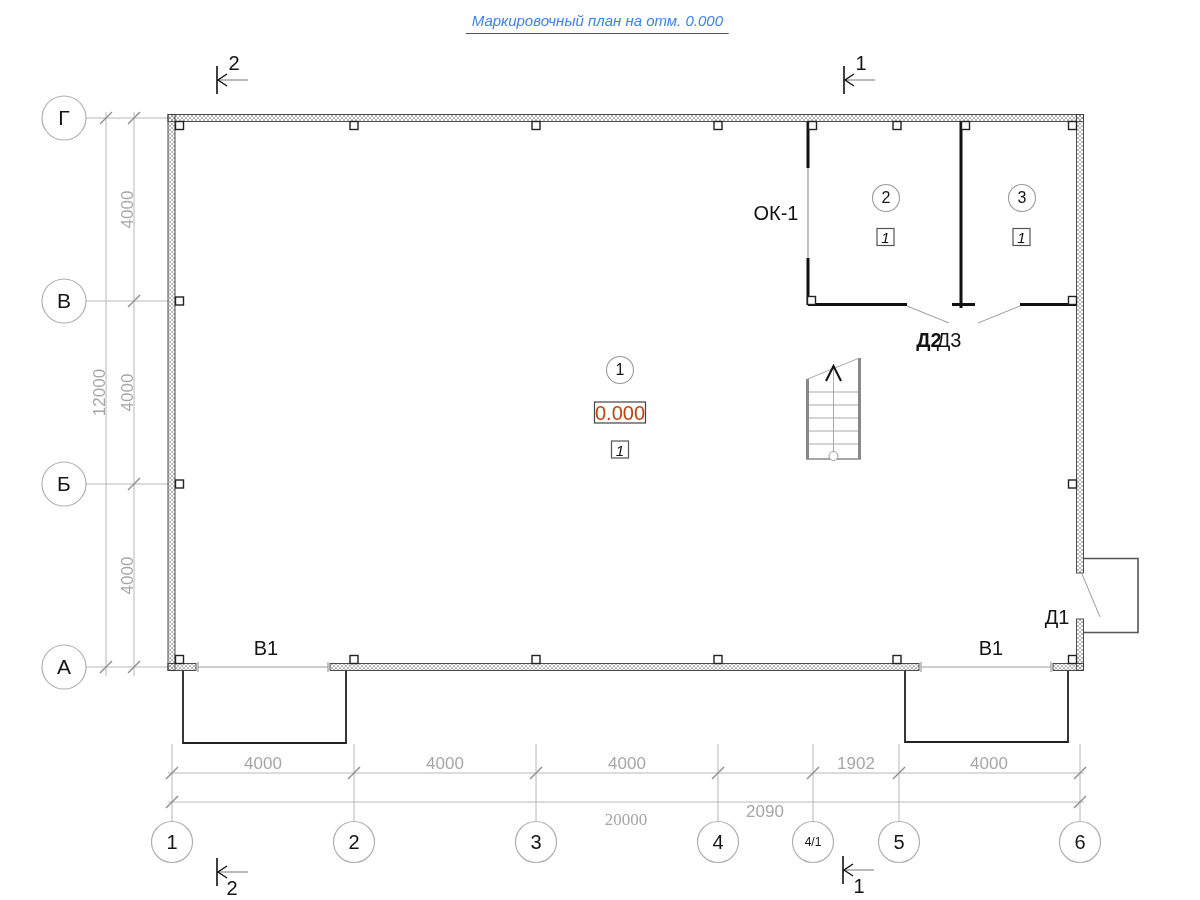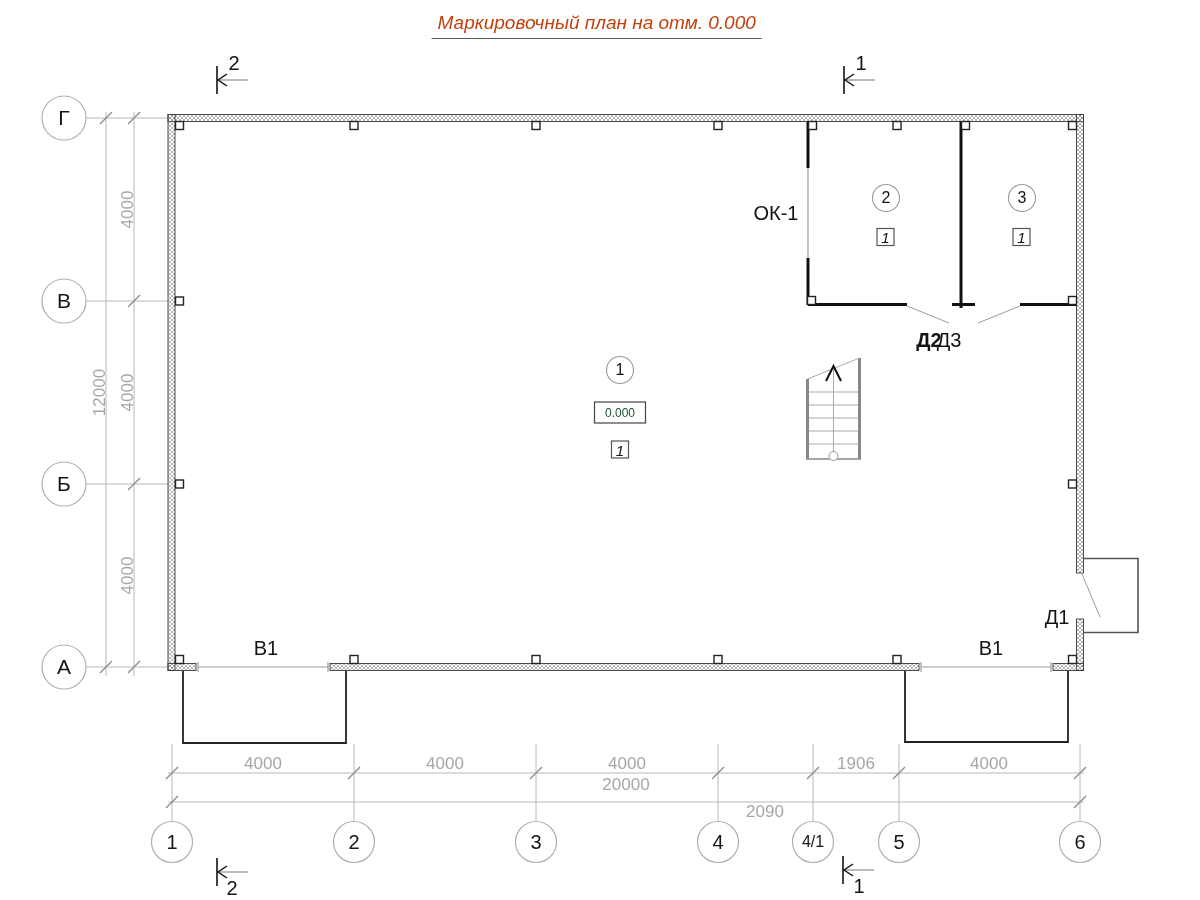--- a/index.html
+++ b/index.html
@@ -4,26 +4,26 @@
 <style>
   html,body{margin:0;padding:0;background:#fff;}
   #plan{position:relative;width:1200px;height:900px;background:#ffffff;overflow:hidden;
         font-family:"Liberation Sans", sans-serif;}
   #plan svg{position:absolute;left:0;top:0;}
   .lbl{position:absolute;color:#141414;font-size:20px;line-height:1;white-space:nowrap;}
   .ctr{transform:translate(-50%,-50%);}
   .dim{position:absolute;color:#a6a6a6;font-size:17px;line-height:1;text-align:center;white-space:nowrap;}
   .dimv{transform:rotate(-90deg);}
   .circ-lbl{position:absolute;color:#161616;font-size:20px;text-align:center;white-space:nowrap;}
-  .small-num{font-size:16px;}
+  .small-num{font-size:12px;}
   .title{position:absolute;left:50%;top:12px;transform:translateX(-51%);
-         font-size:19px;font-style:italic;color:#c2410c;
+         font-size:15px;font-style:italic;color:#3b82f6;
          border-bottom:1.5px solid #555;padding:0 6px 4px 6px;white-space:nowrap;}
   .finish{font-style:italic;font-size:15px;}
-  .elev{position:absolute;color:#14532d;font-size:12px;}
+  .elev{position:absolute;color:#c2410c;font-size:20px;}
   .secmark{font-size:20px;}
 </style>
 </head>
 <body>
 
 <div id="plan">
 
   <svg width="1200" height="900" viewBox="0 0 1200 900">
     <defs>
       <pattern id="hatch" width="4" height="4" patternUnits="userSpaceOnUse">
@@ -214,23 +214,23 @@
 
   <div class="dim dimv" style="left:87px;top:201px;width:80px;">4000</div>
   <div class="dim dimv" style="left:87px;top:384px;width:80px;">4000</div>
   <div class="dim dimv" style="left:87px;top:567px;width:80px;">4000</div>
   <div class="dim dimv" style="left:59px;top:384px;width:80px;">12000</div>
 
   <div class="dim" style="left:223px;top:755px;width:80px;">4000</div>
   <div class="dim" style="left:405px;top:755px;width:80px;">4000</div>
   <div class="dim" style="left:587px;top:755px;width:80px;">4000</div>
   <div class="dim" style="left:725px;top:755px;width:80px;margin-top:48px;">2090</div>
-  <div class="dim" style="left:816px;top:755px;width:80px;">1906</div>
+  <div class="dim" style="left:816px;top:755px;width:80px;">1902</div>
   <div class="dim" style="left:949px;top:755px;width:80px;">4000</div>
-  <div class="dim" style="left:586px;top:776px;width:80px;">20000</div>
+  <div class="dim" style="left:586px;top:811px;width:80px;font-family:Liberation Serif, serif;">20000</div>
 
   <div class="lbl ctr secmark" style="left:234px;top:63px;">2</div>
   <div class="lbl ctr secmark" style="left:232px;top:888px;">2</div>
   <div class="lbl ctr secmark" style="left:861px;top:63px;">1</div>
   <div class="lbl ctr secmark" style="left:859px;top:886px;">1</div>
 
   <div class="lbl ctr" style="left:776px;top:213px;text-align:center;">ОК-1</div>
   <div class="lbl ctr" style="left:929px;top:340px;font-weight:bold;">Д2</div>
   <div class="lbl ctr" style="left:949px;top:340px;">Д3</div>
   <div class="lbl ctr" style="left:1057px;top:617px;">Д1</div>

